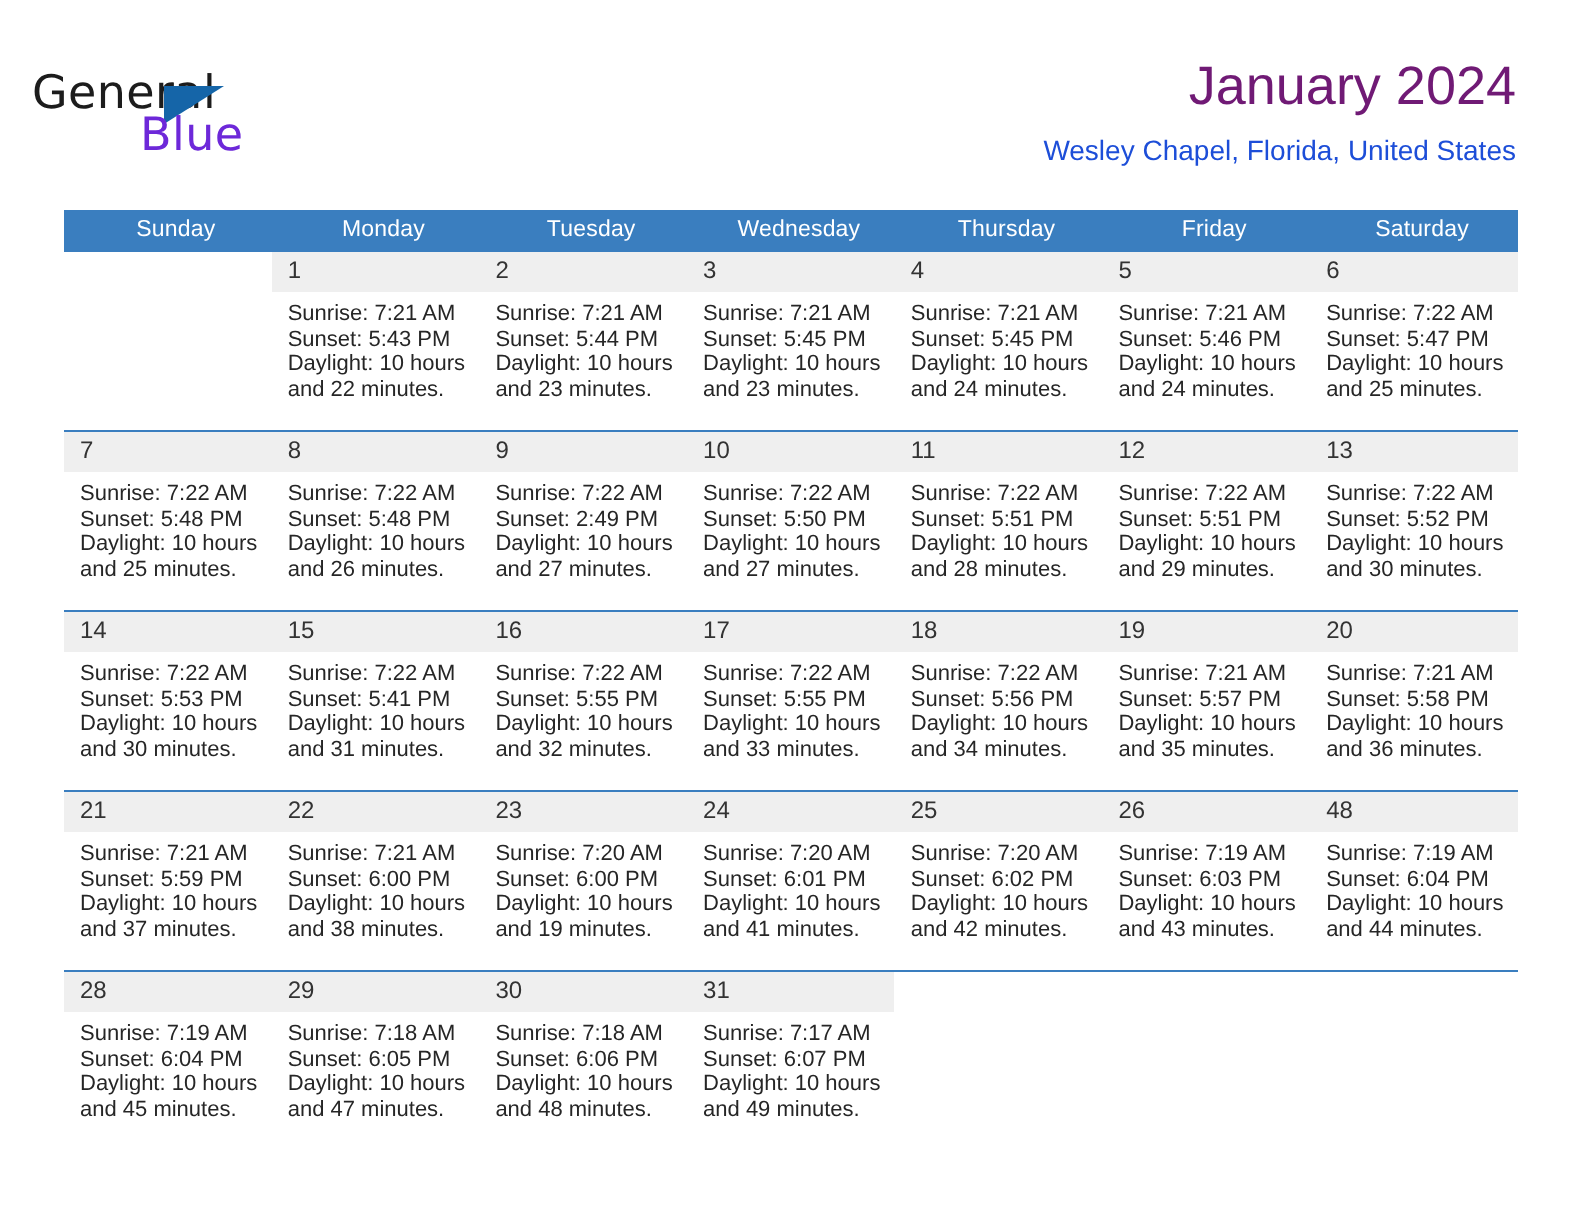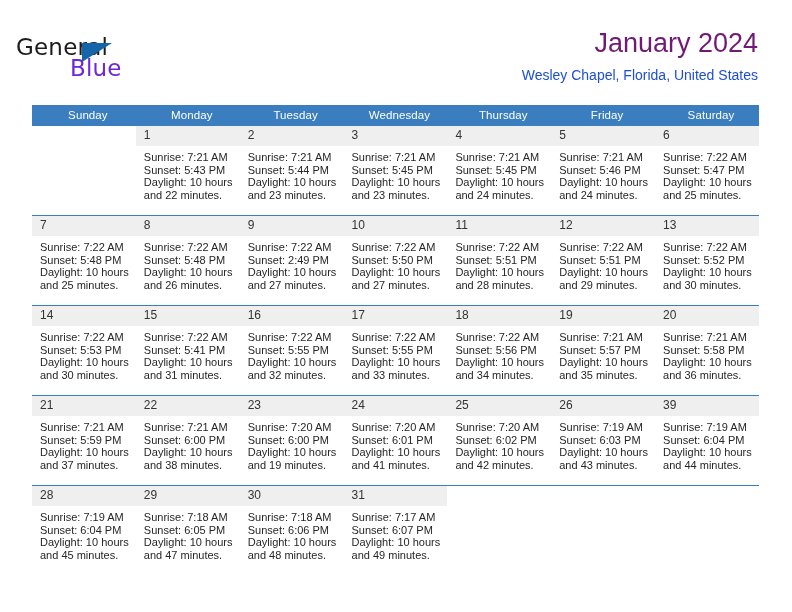--- a/index.html
+++ b/index.html
@@ -416,21 +416,21 @@
           <td>
             <div class="daynum">26</div>
             <div class="details">
               <div>Sunrise: 7:19 AM</div>
               <div>Sunset: 6:03 PM</div>
               <div>Daylight: 10 hours</div>
               <div>and 43 minutes.</div>
             </div>
           </td>
           <td>
-            <div class="daynum">39</div>
+            <div class="daynum">48</div>
             <div class="details">
               <div>Sunrise: 7:19 AM</div>
               <div>Sunset: 6:04 PM</div>
               <div>Daylight: 10 hours</div>
               <div>and 44 minutes.</div>
             </div>
           </td>
         </tr>
         <tr>
           <td>

